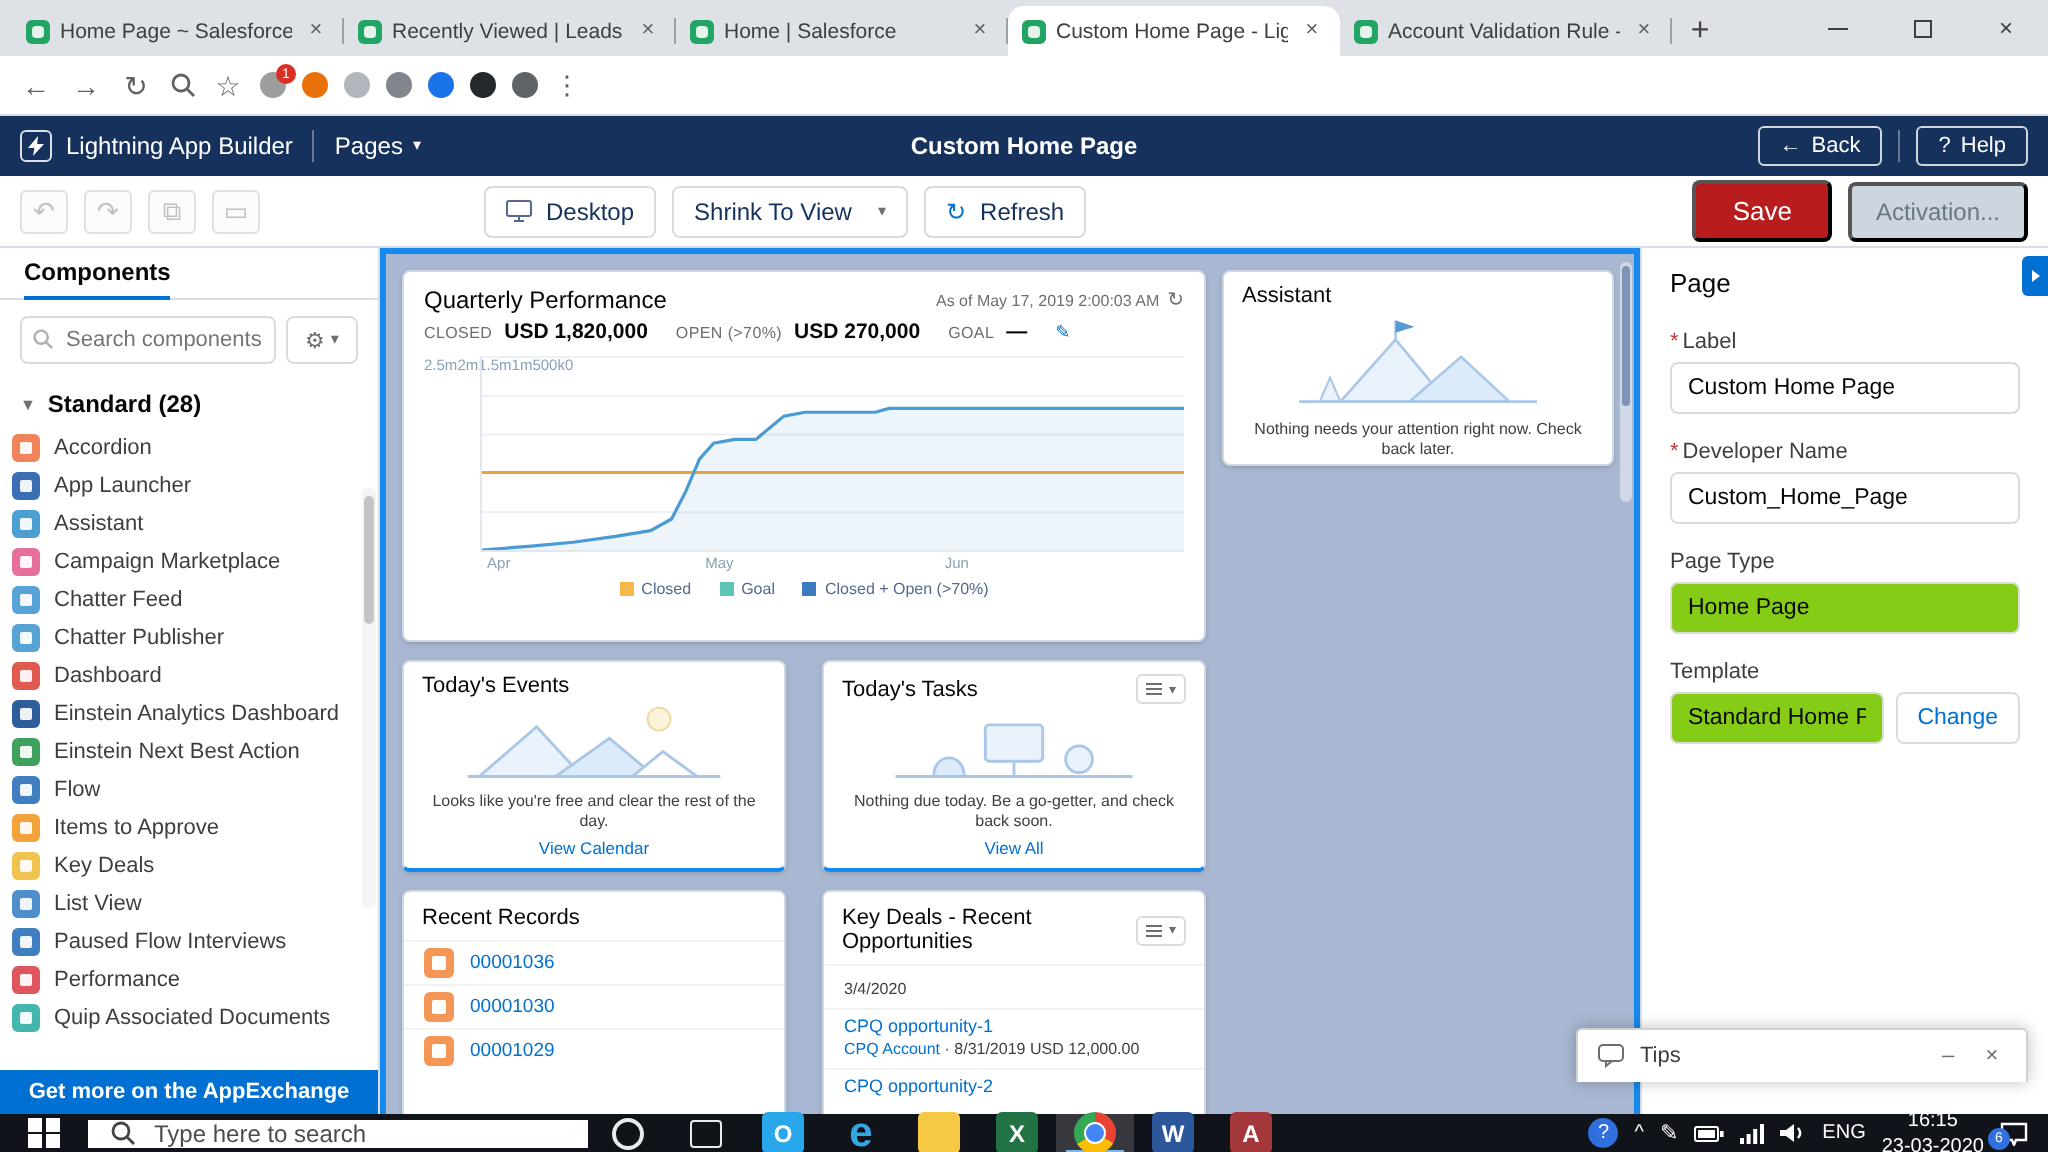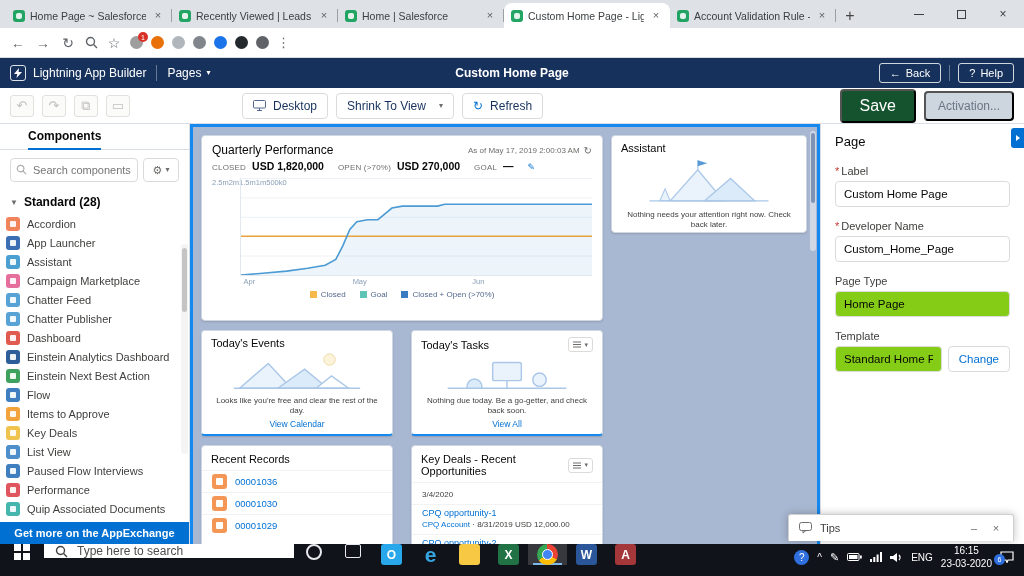--- a/index.html
+++ b/index.html
@@ -42,29 +42,29 @@
 .hdr-right{margin-left:auto;display:flex;align-items:center;gap:8px}
 .hdr-btn{border:1px solid rgba(255,255,255,.8);border-radius:3px;padding:3px 10px;font-size:11px;display:flex;gap:5px;align-items:center}
 .caret{font-size:8px;line-height:1}
 
 
 .sftoolbar{height:36px;background:#fff;border-bottom:1px solid #d8dde6;display:flex;align-items:center;padding:0 10px;gap:8px;flex:none}
 .tool-ico{width:24px;height:22px;border:1px solid #e3e1de;border-radius:3px;color:#c3c1bd;display:flex;align-items:center;justify-content:center;font-size:13px;background:#fbfbfa}
 .tool-gap{width:96px}
 .select-btn{height:26px;border:1px solid #dddbda;border-radius:4px;display:flex;align-items:center;gap:7px;padding:0 10px;font-size:12px;color:#16325c;background:#fff}
 .select-btn .caret{color:#706e6b;margin-left:6px}
-.btn-save{margin-left:auto;background:#14532d;color:#fff;border-radius:4px;padding:6px 18px;font-size:16px}
+.btn-save{margin-left:auto;background:#b91c1c;color:#fff;border-radius:4px;padding:6px 18px;font-size:13px}
 .btn-activation{background:#cdd5df;color:#6b7785;border-radius:4px;padding:6px 12px;font-size:12px}
 
 
 .content{flex:1;display:flex;min-height:0}
 
 
 .sidebar{width:190px;background:#fff;border-right:1px solid #d8dde6;display:flex;flex-direction:column;position:relative;flex:none}
-.sb-tabs{height:26px;border-bottom:1px solid #d8dde6;display:flex;padding:0 28px;flex:none}
+.sb-tabs{height:26px;border-bottom:1px solid #d8dde6;display:flex;padding:0 12px;flex:none}
 .sb-tab{font-size:12px;font-weight:bold;color:#080707;display:flex;align-items:center;border-bottom:2px solid #0070d2;height:26px}
 .sb-search{display:flex;gap:5px;padding:8px 10px;flex:none}
 .search-wrap{position:relative;flex:1}
 .search-wrap svg{position:absolute;left:6px;top:6px}
 .sb-search input{width:100%;height:24px;border:1px solid #dddbda;border-radius:4px;font-size:11px;padding:0 6px 0 22px;color:#3e3e3c;font-family:inherit}
 .gear-btn{width:36px;height:24px;border:1px solid #dddbda;border-radius:4px;display:flex;align-items:center;justify-content:center;gap:3px;color:#706e6b;font-size:11px}
 .sb-section{display:flex;align-items:center;gap:6px;padding:5px 10px;font-size:12px;font-weight:bold;color:#080707;flex:none}
 .sb-section .scaret{font-size:8px;color:#706e6b}
 .comp-list{flex:1;overflow:hidden}
 .comp-item{height:19px;display:flex;align-items:center;gap:7px;padding:0 8px 0 6px}
@@ -146,21 +146,21 @@
 .tarea{width:100%;height:52px;border:1px solid #dddbda;border-radius:4px;font-size:11.5px;padding:5px 8px;resize:none;font-family:inherit;color:#080707}
 .collapse-handle{position:absolute;right:0;top:4px;width:13px;height:20px;background:#0070d2;border-radius:3px 0 0 3px;display:flex;align-items:center;justify-content:center}
 .collapse-handle::after{content:"";width:0;height:0;border-top:3.5px solid transparent;border-bottom:3.5px solid transparent;border-left:4.5px solid #fff}
 
 
 .tips{position:absolute;right:10px;bottom:35px;width:226px;height:27px;background:#fff;border:1px solid #d0d0d0;border-bottom:none;box-shadow:0 0 8px rgba(0,0,0,.25);display:flex;align-items:center;gap:8px;padding:0 10px;z-index:6;border-radius:3px 3px 0 0}
 .tips-title{font-size:11px;color:#3e3e3c;flex:1}
 .tips-ctl{color:#706e6b;font-size:11px;width:14px;text-align:center}
 
 
-.taskbar{height:32px;background:#10131a;display:flex;align-items:flex-start;flex:none;position:relative;z-index:7}
+.taskbar{height:19px;background:#10131a;display:flex;align-items:center;flex:none;position:relative;z-index:7}
 .tb-start{width:44px;display:flex;align-items:center;justify-content:center}
 .win-logo{display:grid;grid-template-columns:7px 7px;grid-template-rows:7px 7px;gap:1.5px}
 .win-logo span{background:#fdfdfd;display:block}
 .tb-search{width:250px;background:#fff;display:flex;align-items:center;gap:9px;padding:0 11px}
 .tb-search-text{font-size:12px;color:#4d4d4d}
 .tb-ico{width:39px;display:flex;align-items:center;justify-content:center;position:relative}
 .ring{width:16px;height:16px;border:2px solid #e8eaed;border-radius:50%}
 .tview{width:16px;height:14px;border:1.5px solid #e8eaed;border-radius:2px}
 .glyph{width:21px;height:21px;border-radius:3px;display:flex;align-items:center;justify-content:center;font-size:12px;font-weight:bold;color:#fff;position:relative}
 .is-edge .glyph{color:#36a6e0;font-size:21px;font-weight:bold}

